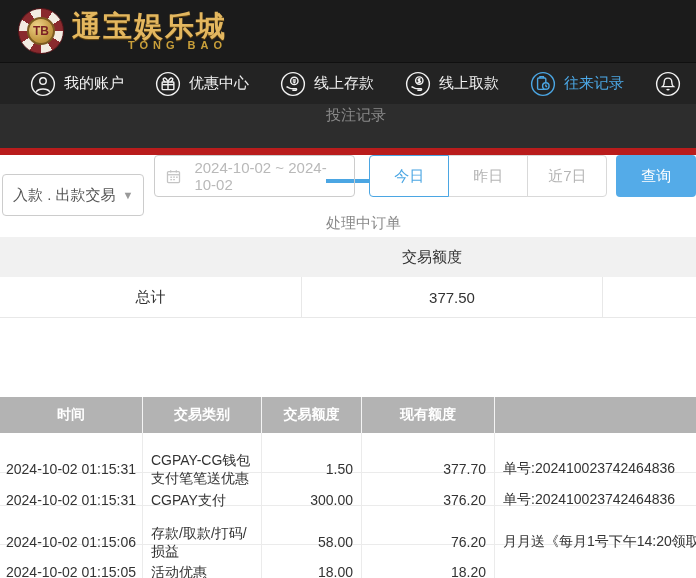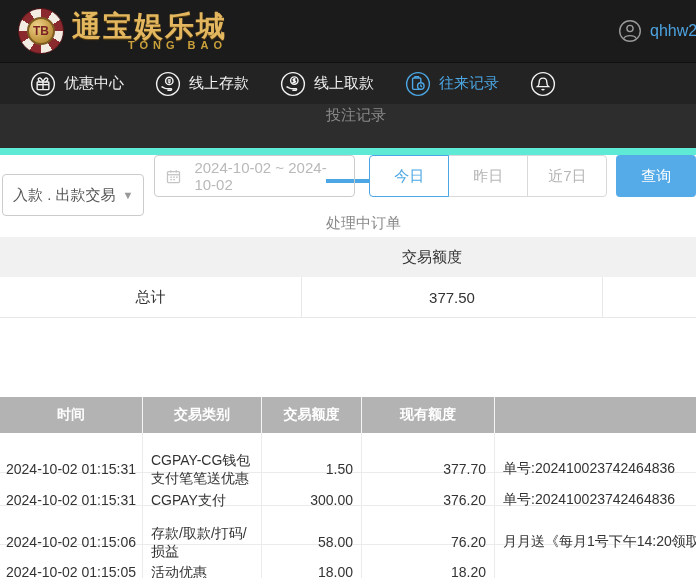--- a/index.html
+++ b/index.html
@@ -1,18 +1,18 @@
 <!DOCTYPE html>
 <html><head>
 <meta charset="utf-8">
 <style>
   * { margin:0; padding:0; box-sizing:border-box; }
   html,body { background:#fff; }
   body { font-family:"Liberation Sans","DejaVu Sans",sans-serif; }
-  #screen { position:relative; width:696px; height:578px; overflow:hidden; background:#5eead4; }
+  #screen { position:relative; width:696px; height:578px; overflow:hidden; background:#b91c1c; }
 
   
   .top-header { height:62px; background:#1b1b1b; display:flex; align-items:center; position:relative; }
   .brand { display:flex; align-items:center; margin-left:18px; }
   .chip { width:46px; height:46px; border-radius:50%;
           background:conic-gradient(#8a2a2e 0 30deg,#f3ece2 30deg 60deg,#8a2a2e 60deg 90deg,#f3ece2 90deg 120deg,#8a2a2e 120deg 150deg,#f3ece2 150deg 180deg,#8a2a2e 180deg 210deg,#f3ece2 210deg 240deg,#8a2a2e 240deg 270deg,#f3ece2 270deg 300deg,#8a2a2e 300deg 330deg,#f3ece2 330deg 360deg);
           border:1px solid #55151a; display:flex; align-items:center; justify-content:center; }
   .chip-inner { width:28px; height:28px; border-radius:50%; background:radial-gradient(circle at 35% 30%, #f0d48a, #c49а44 60%, #a87c30);
           background:radial-gradient(circle at 35% 30%, #f0d48a, #c49a44 60%, #a87c30);
           border:2px solid #7c5a20; display:flex; align-items:center; justify-content:center;
@@ -91,33 +91,33 @@
   <div class="top-header">
     <div class="brand">
       <div class="chip">
         <div class="chip-inner">TB</div>
       </div>
       <div class="brand-text">
         <div class="brand-title">通宝娱乐城</div>
         <div class="brand-sub">TONG BAO</div>
       </div>
     </div>
-    <div class="user-area">
-      <span class="uicon">
-        <svg width="24" height="24" viewBox="0 0 24 24" fill="none" stroke="currentColor" stroke-width="1.4">
-          <circle cx="12" cy="12" r="10.3"></circle>
-            <circle cx="12" cy="9.5" r="3.1"></circle>
-          <path d="M5.9 19.2c1.8-3.5 10.4-3.5 12.2 0"></path>
-        </svg>
-      </span>
-      <span class="user-name">qhhw2</span>
-    </div>
   </div>
 
   <div class="main-nav">
+    <div class="nav-item">
+      <span class="nicon">
+        <svg width="26" height="26" viewBox="0 0 24 24" fill="none" stroke="currentColor" stroke-width="1.3">
+          <circle cx="12" cy="12" r="10.5"></circle>
+            <circle cx="12" cy="9.3" r="3"></circle>
+          <path d="M5.8 19.3c1.8-3.6 10.6-3.6 12.4 0"></path>
+        </svg>
+      </span>
+      <span>我的账户</span>
+    </div>
     <div class="nav-item">
       <span class="nicon">
         <svg width="26" height="26" viewBox="0 0 24 24" fill="none" stroke="currentColor" stroke-width="1.3">
           <circle cx="12" cy="12" r="10.5"></circle>
             <rect x="6.6" y="10.2" width="10.8" height="7" rx="0.6"></rect>
           <line x1="12" y1="10.2" x2="12" y2="17.2"></line>
             <line x1="6.6" y1="12.6" x2="17.4" y2="12.6"></line>
           <path d="M12 10c-1-2.6-2.4-4-3.7-3.4-1.4.6-.6 3 1.4 3.4M12 10c1-2.6 2.4-4 3.7-3.4 1.4.6.6 3-1.4 3.4"></path>
         </svg>
       </span>

